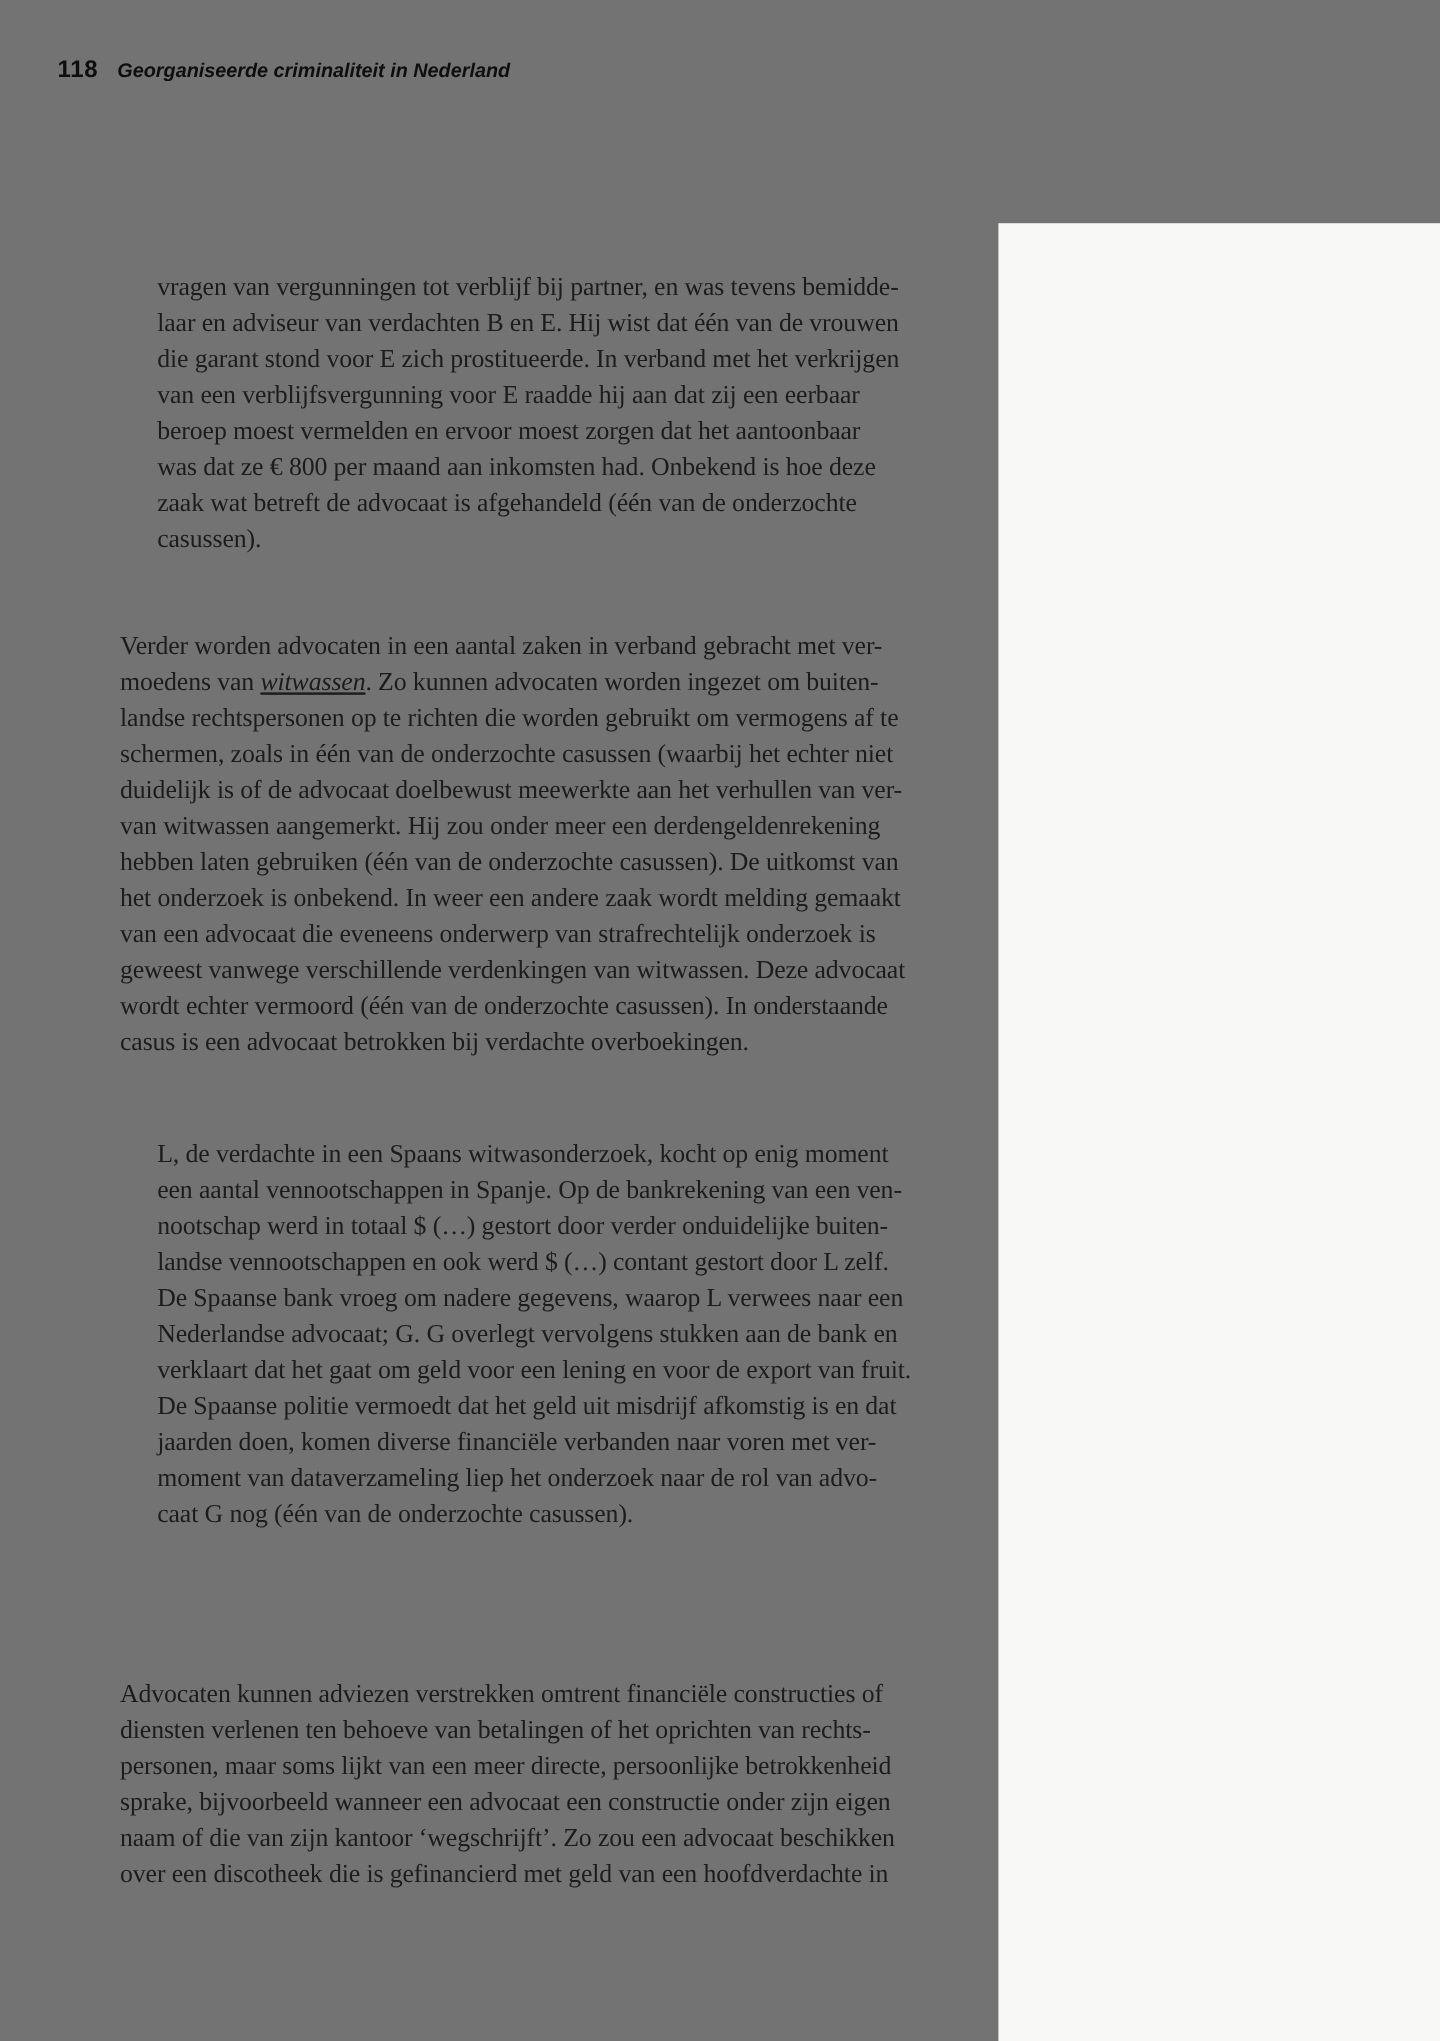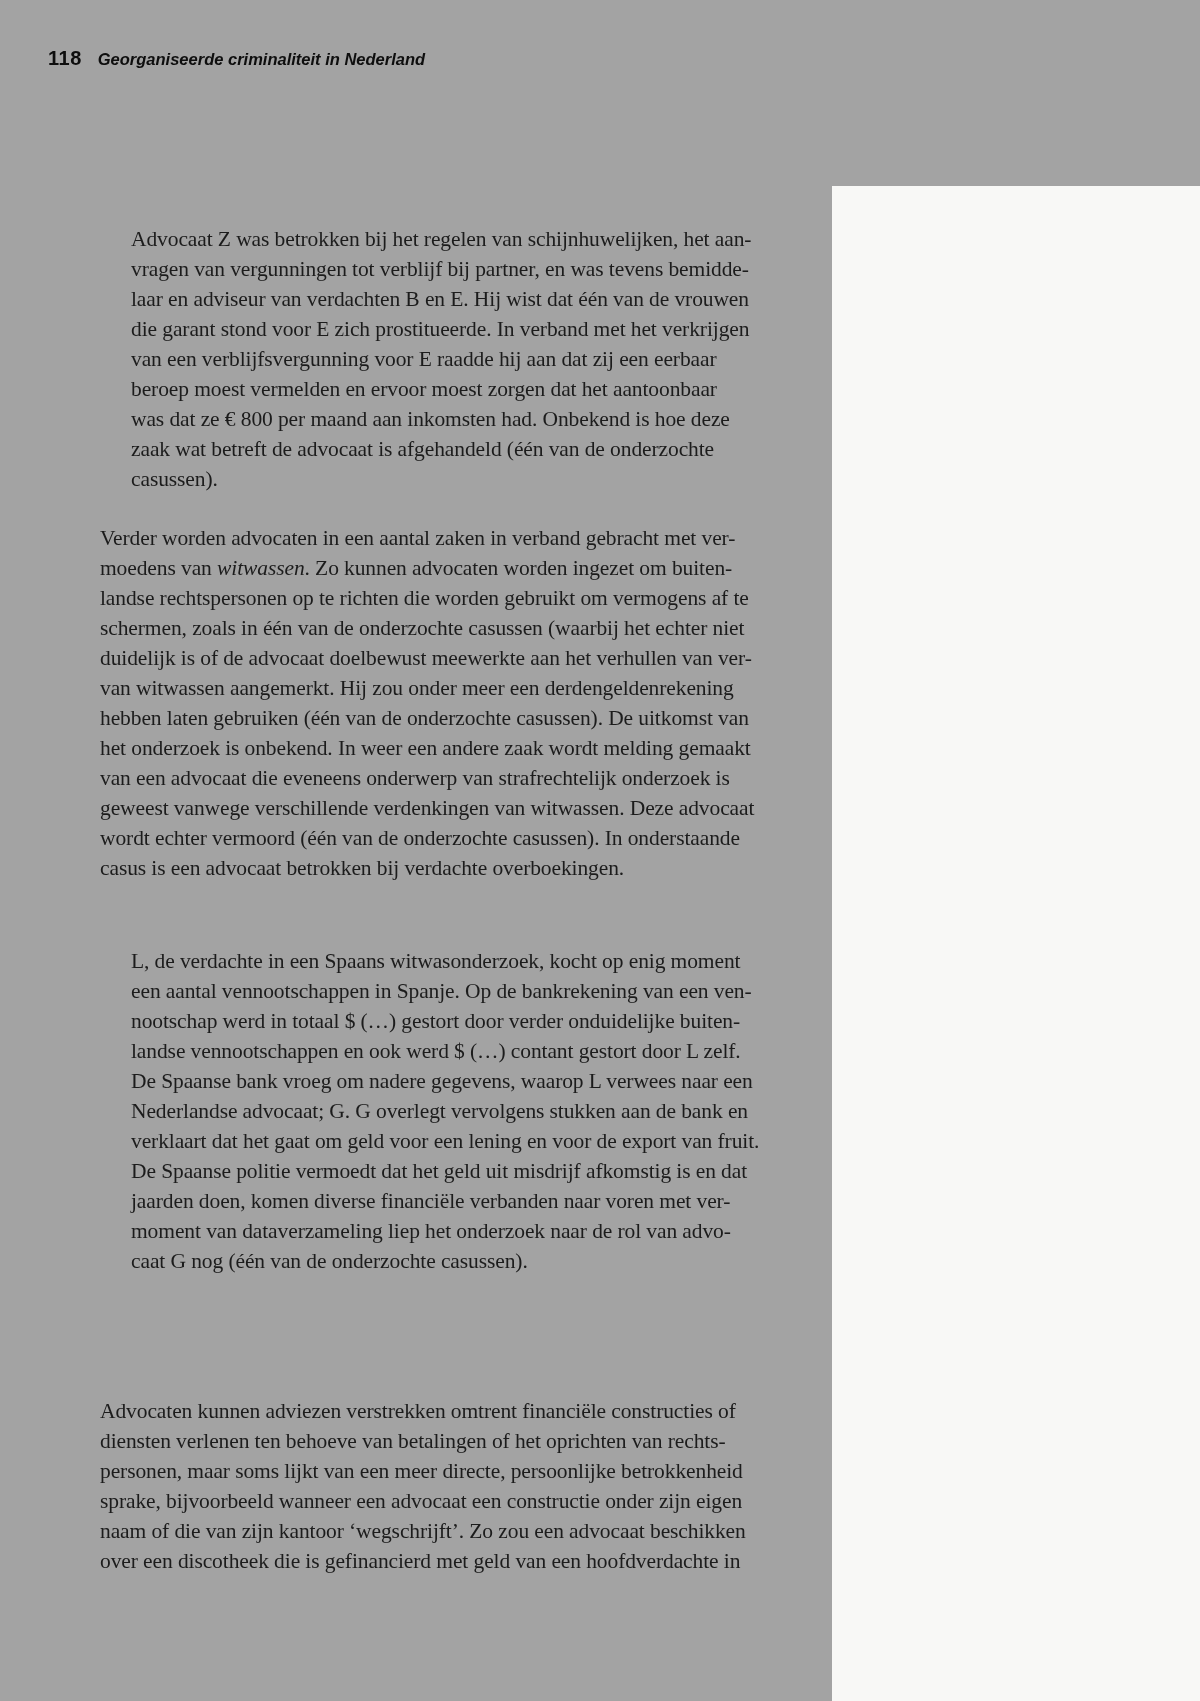--- a/index.html
+++ b/index.html
@@ -1,20 +1,20 @@
 <!DOCTYPE html>
 <html><head>
 <meta charset="utf-8">
 <style>
   html, body { margin: 0; padding: 0; background: #e8e8e8; }
   .page {
     position: relative;
     width: 1200px;
     height: 1701px;
-    background: #a3a3a3;
+    background: #737373;
     overflow: hidden;
     font-family: "Liberation Serif", "DejaVu Serif", serif;
     color: #1c1c1c;
   }
   .scan-shade {
     position: absolute;
     left: 832px;
     top: 186px;
     width: 368px;
     height: 1515px;
@@ -44,36 +44,35 @@
     position: absolute;
     font-size: 21.5px;
     line-height: 30px;
     white-space: nowrap;
     letter-spacing: -0.1px;
   }
   .bq1 { left: 131px; top: 224px; }
   .p1  { left: 100px; top: 523px; }
   .bq2 { left: 131px; top: 946px; }
   .p2  { left: 100px; top: 1366px; margin-top: 30px; }
-  .it  { font-style: italic; }
+  .it  { font-style: italic; text-decoration: underline; }
 </style>
 </head>
 <body>
 
 <div class="page">
 
   <div class="scan-shade"></div>
 
   <div class="running-head">
     <span class="page-num">118</span>
     <span class="head-title">Georganiseerde criminaliteit in Nederland</span>
   </div>
 
   <div class="textblock bq1">
-      <div class="tl">Advocaat Z was betrokken bij het regelen van schijnhuwelijken, het aan-</div>
       <div class="tl">vragen van vergunningen tot verblijf bij partner, en was tevens bemidde-</div>
       <div class="tl">laar en adviseur van verdachten B en E. Hij wist dat één van de vrouwen</div>
       <div class="tl">die garant stond voor E zich prostitueerde. In verband met het verkrijgen</div>
       <div class="tl">van een verblijfsvergunning voor E raadde hij aan dat zij een eerbaar</div>
       <div class="tl">beroep moest vermelden en ervoor moest zorgen dat het aantoonbaar</div>
       <div class="tl">was dat ze € 800 per maand aan inkomsten had. Onbekend is hoe deze</div>
       <div class="tl">zaak wat betreft de advocaat is afgehandeld (één van de onderzochte</div>
       <div class="tl">casussen).</div>
     </div>
 

